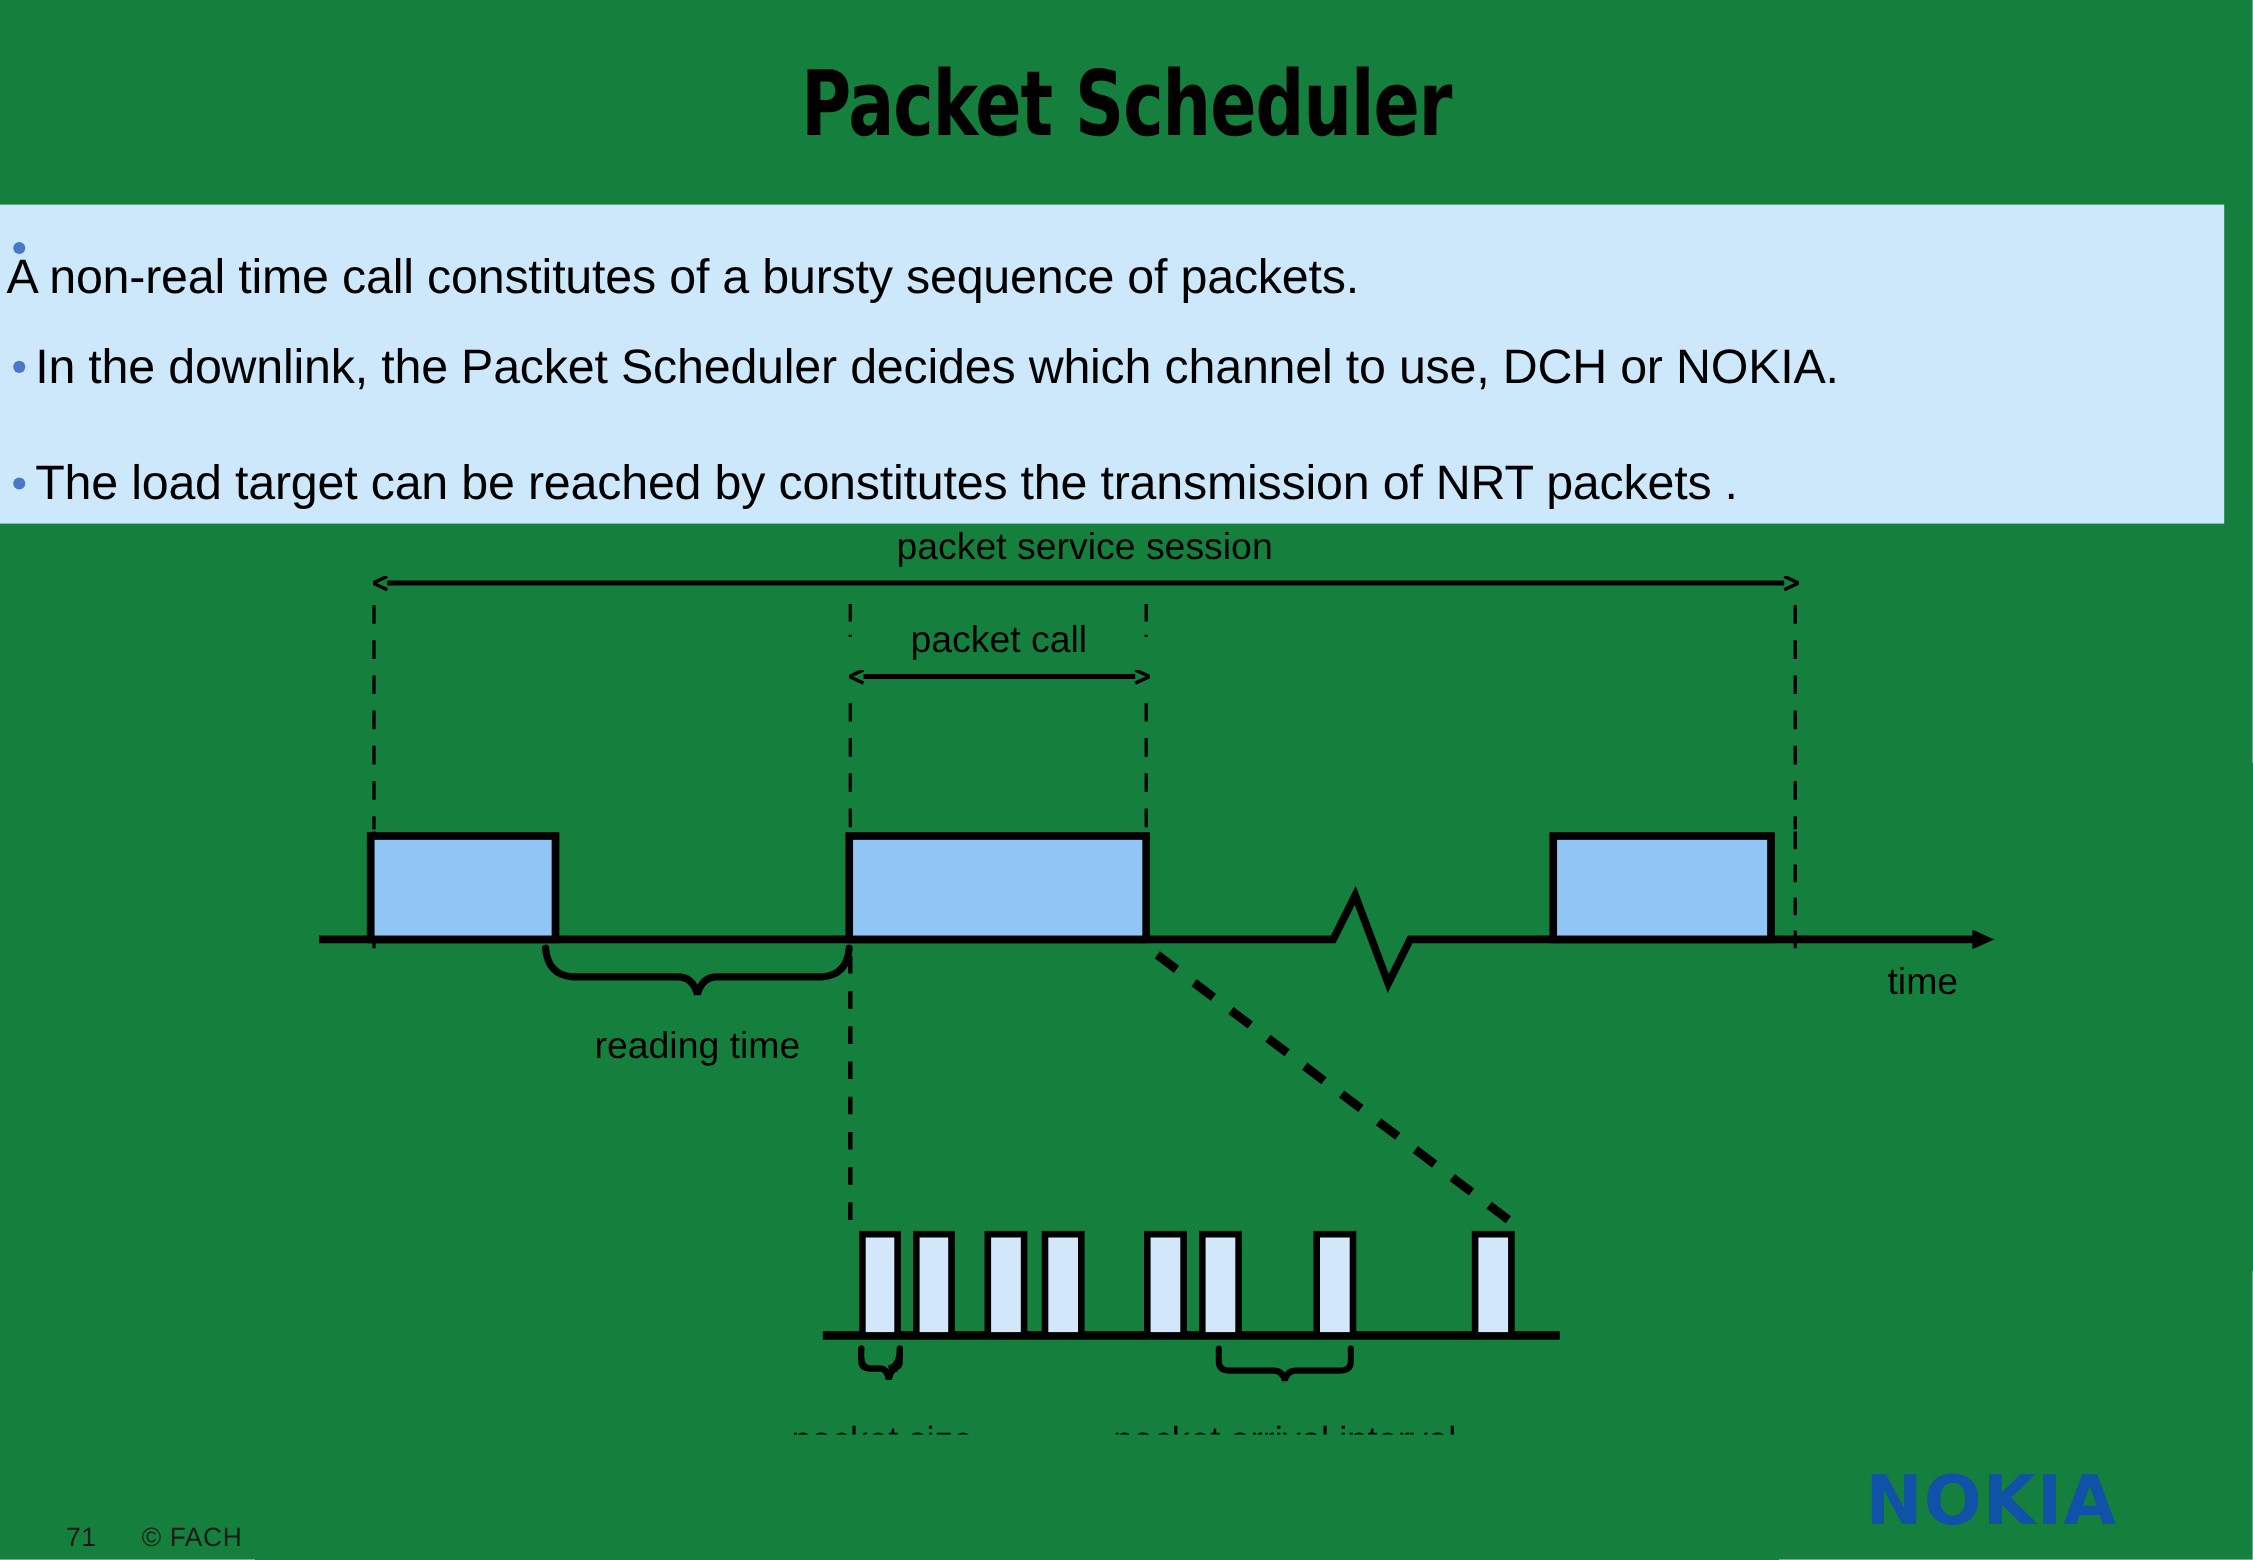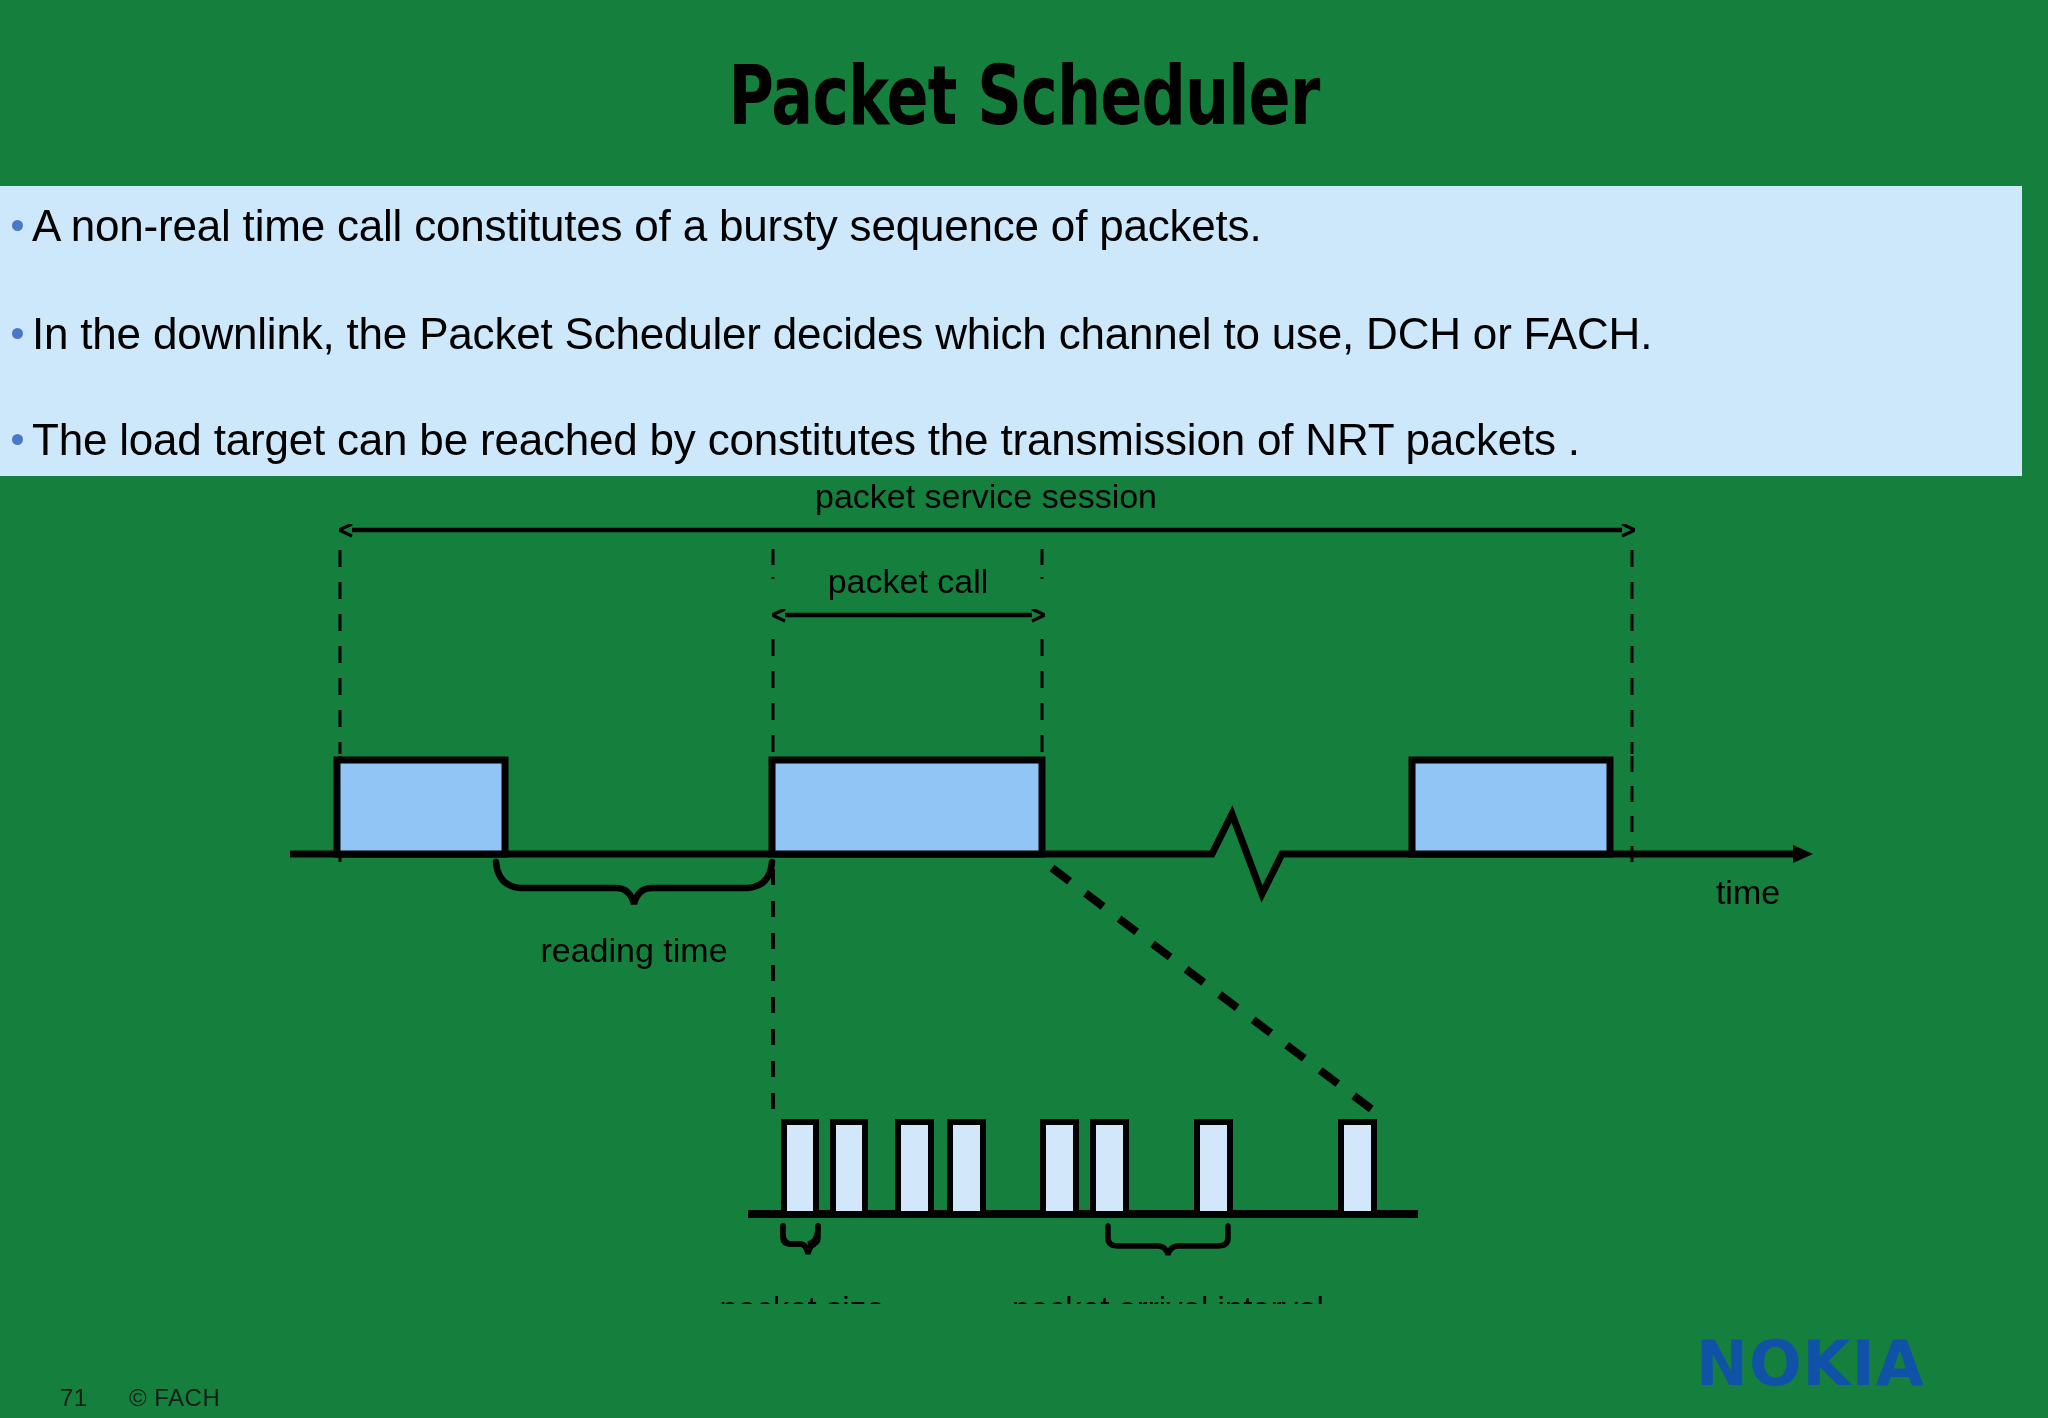--- a/index.html
+++ b/index.html
@@ -50,21 +50,21 @@
     height: 290px;
     background: #cde8fa;
   }
   .bullet-row {
     position: absolute;
     left: 6px;
     width: 2010px;
     display: flex;
     align-items: flex-start;
   }
-  .bullet-row.r0 { top: 14px; }
+  .bullet-row.r0 { top: 14px; flex-direction: column; }
   .bullet-row.r1 { top: 122px; }
   .bullet-row.r2 { top: 228px; }
 
   .bullet-dot {
     width: 26px;
     min-width: 26px;
     height: 44px;
     position: relative;
     flex: 0 0 26px;
   }
@@ -141,21 +141,21 @@
 
   <div id="banner">
 
     <div class="bullet-row r0">
       <span class="bullet-dot"></span>
       <span class="bullet-text">A non-real time call constitutes of a bursty sequence of packets.</span>
     </div>
 
     <div class="bullet-row r1">
       <span class="bullet-dot"></span>
-      <span class="bullet-text">In the downlink, the Packet Scheduler decides which channel to use, DCH or FACH.</span>
+      <span class="bullet-text">In the downlink, the Packet Scheduler decides which channel to use, DCH or NOKIA.</span>
     </div>
 
     <div class="bullet-row r2">
       <span class="bullet-dot"></span>
       <span class="bullet-text">The load target can be reached by constitutes the transmission of NRT packets .</span>
     </div>
 
   </div>
 
   <div id="diagram">

